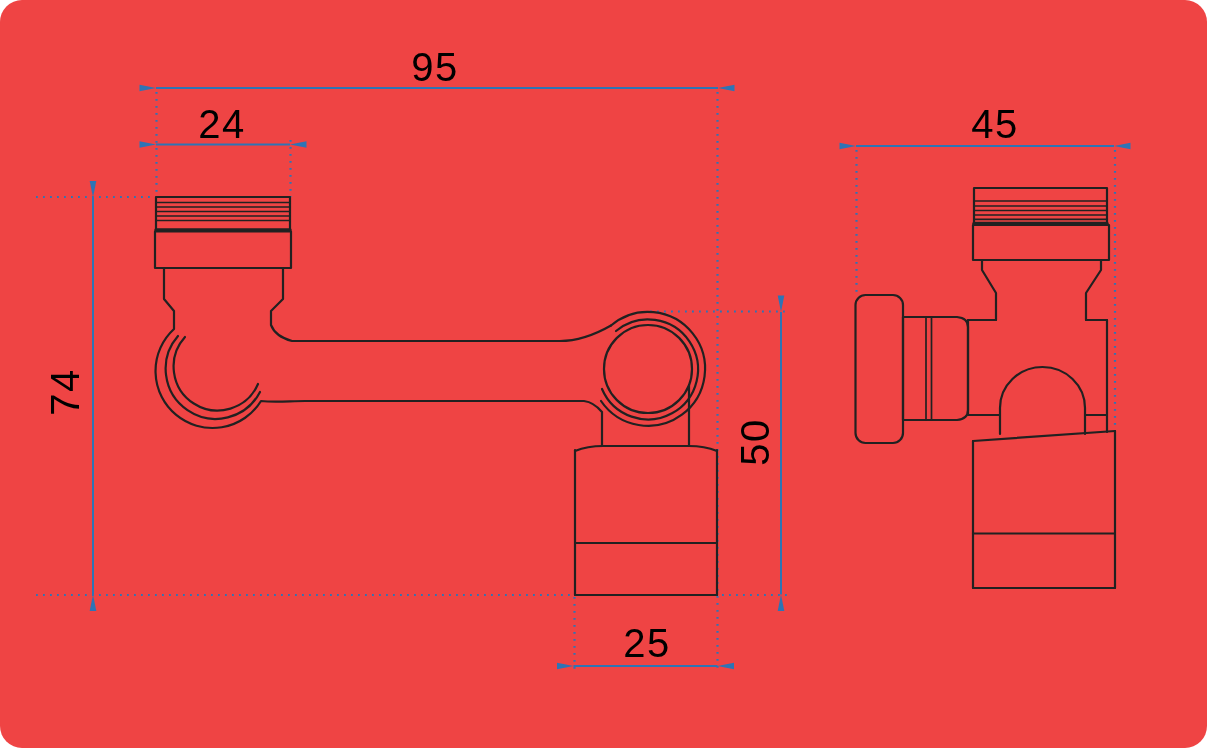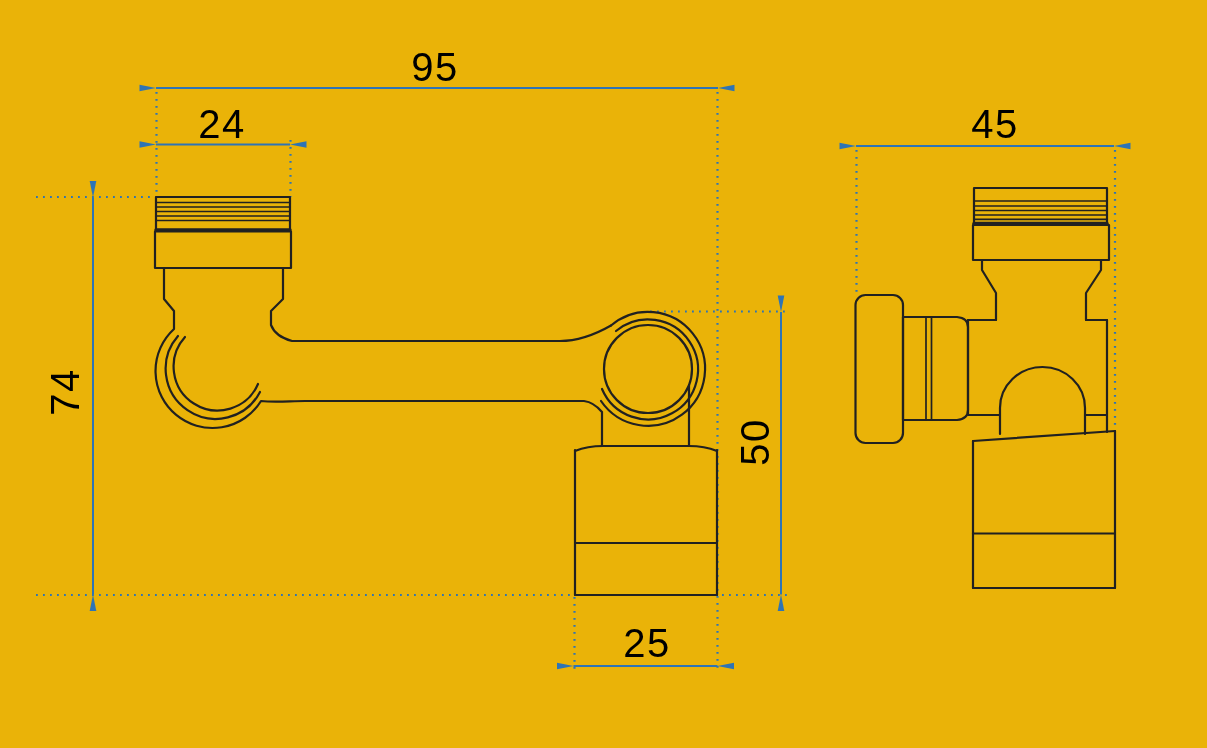--- a/index.html
+++ b/index.html
@@ -1,16 +1,16 @@
 <!DOCTYPE html>
 <html><head>
 <meta charset="utf-8">
 <style>
   html,body{margin:0;padding:0;background:#ffffff;}
-  .canvas{position:relative;width:1207px;height:748px;background:#eab308;overflow:hidden;}
+  .canvas{position:relative;width:1207px;height:748px;background:#ef4444;overflow:hidden;border-radius:22px;}
   svg{display:block;}
   .part{stroke:#212121;stroke-width:2.2;fill:none;stroke-linecap:round;stroke-linejoin:round;}
   .thin{stroke-width:1.7;}
   .heavy{stroke-width:3.4;}
   .ext{stroke:#2e74b5;stroke-width:2.2;fill:none;stroke-dasharray:1.8 5.2;}
   .dim{stroke:#2e74b5;stroke-width:2;fill:none;}
   .arrowfill{fill:#2e74b5;}
   .dimtext{font:40px "Liberation Sans", sans-serif;fill:#000000;letter-spacing:1.5px;}
 </style>
 </head>

